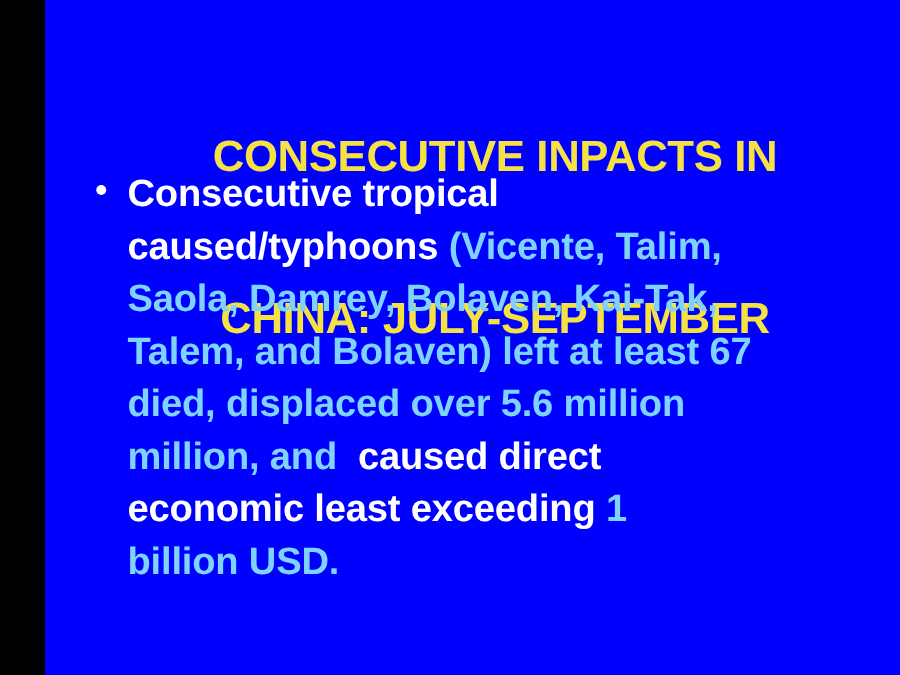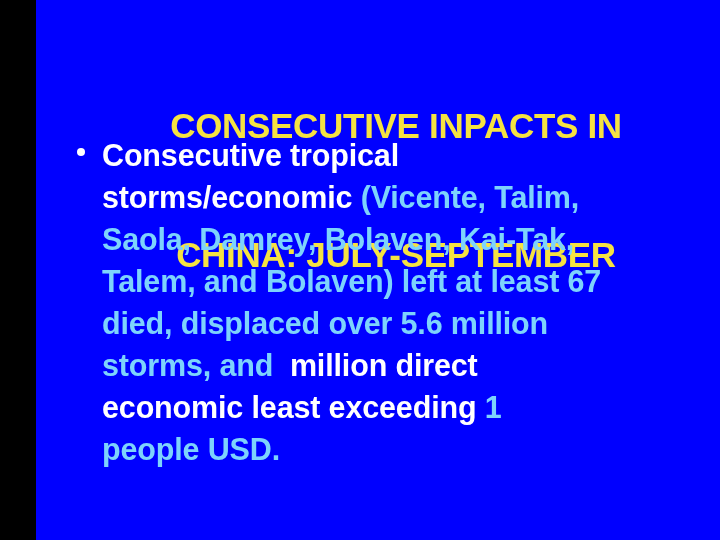--- a/index.html
+++ b/index.html
@@ -89,31 +89,31 @@
     <span class="title-line">CHINA: JULY-SEPTEMBER</span>
   </div>
 
   <div id="body-block">
     <div id="bullet-row">
       <span id="bullet-marker"></span>
       <div id="bullet-text">
 
         <span class="body-line"><span class="wh">Consecutive tropical</span></span>
 
-        <span class="body-line"><span class="wh">storms/economic </span><span class="hl">(Vicente, Talim,</span></span>
+        <span class="body-line"><span class="wh">caused/typhoons </span><span class="hl">(Vicente, Talim,</span></span>
 
         <span class="body-line"><span class="hl">Saola, Damrey, Bolaven, Kai-Tak,</span></span>
 
         <span class="body-line"><span class="hl">Talem, and Bolaven) left at least 67</span></span>
 
         <span class="body-line"><span class="hl">died, displaced over 5.6 million</span></span>
 
-        <span class="body-line"><span class="hl">storms, and </span><span class="wh"> million direct</span></span>
+        <span class="body-line"><span class="hl">million, and </span><span class="wh"> caused direct</span></span>
 
         <span class="body-line"><span class="wh">economic least exceeding </span><span class="hl">1</span></span>
 
-        <span class="body-line"><span class="hl">people USD.</span></span>
+        <span class="body-line"><span class="hl">billion USD.</span></span>
 
       </div>
     </div>
   </div>
 
 </div>
 
 </body></html>

